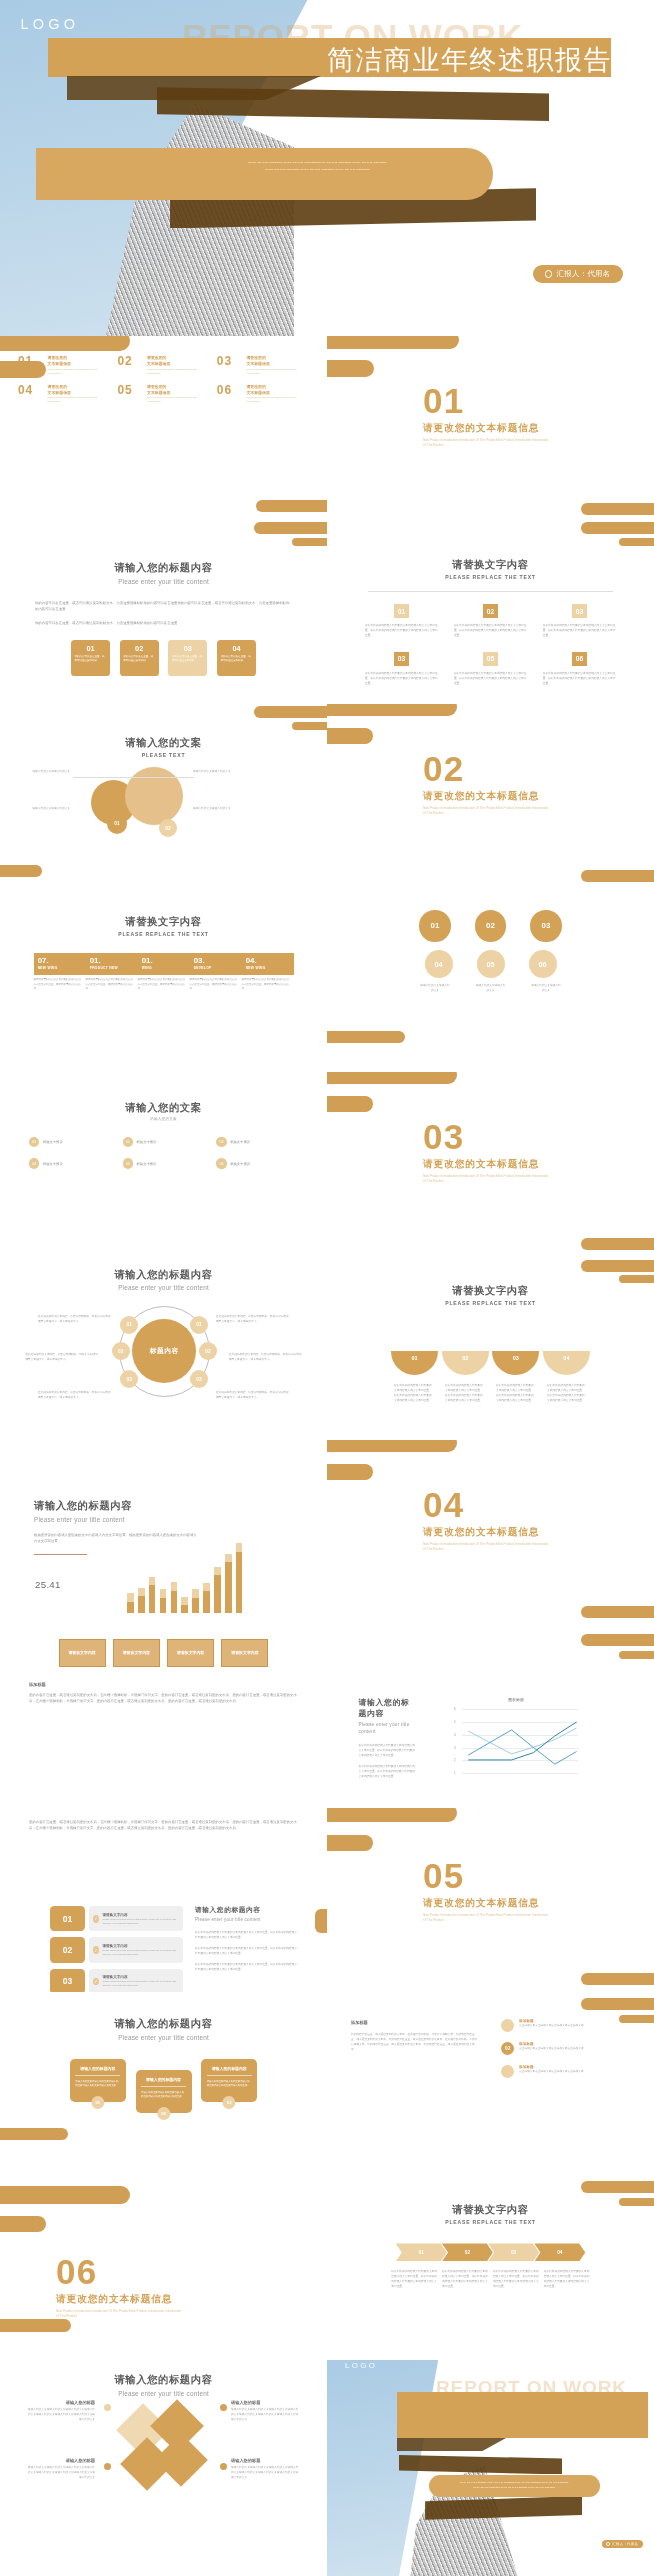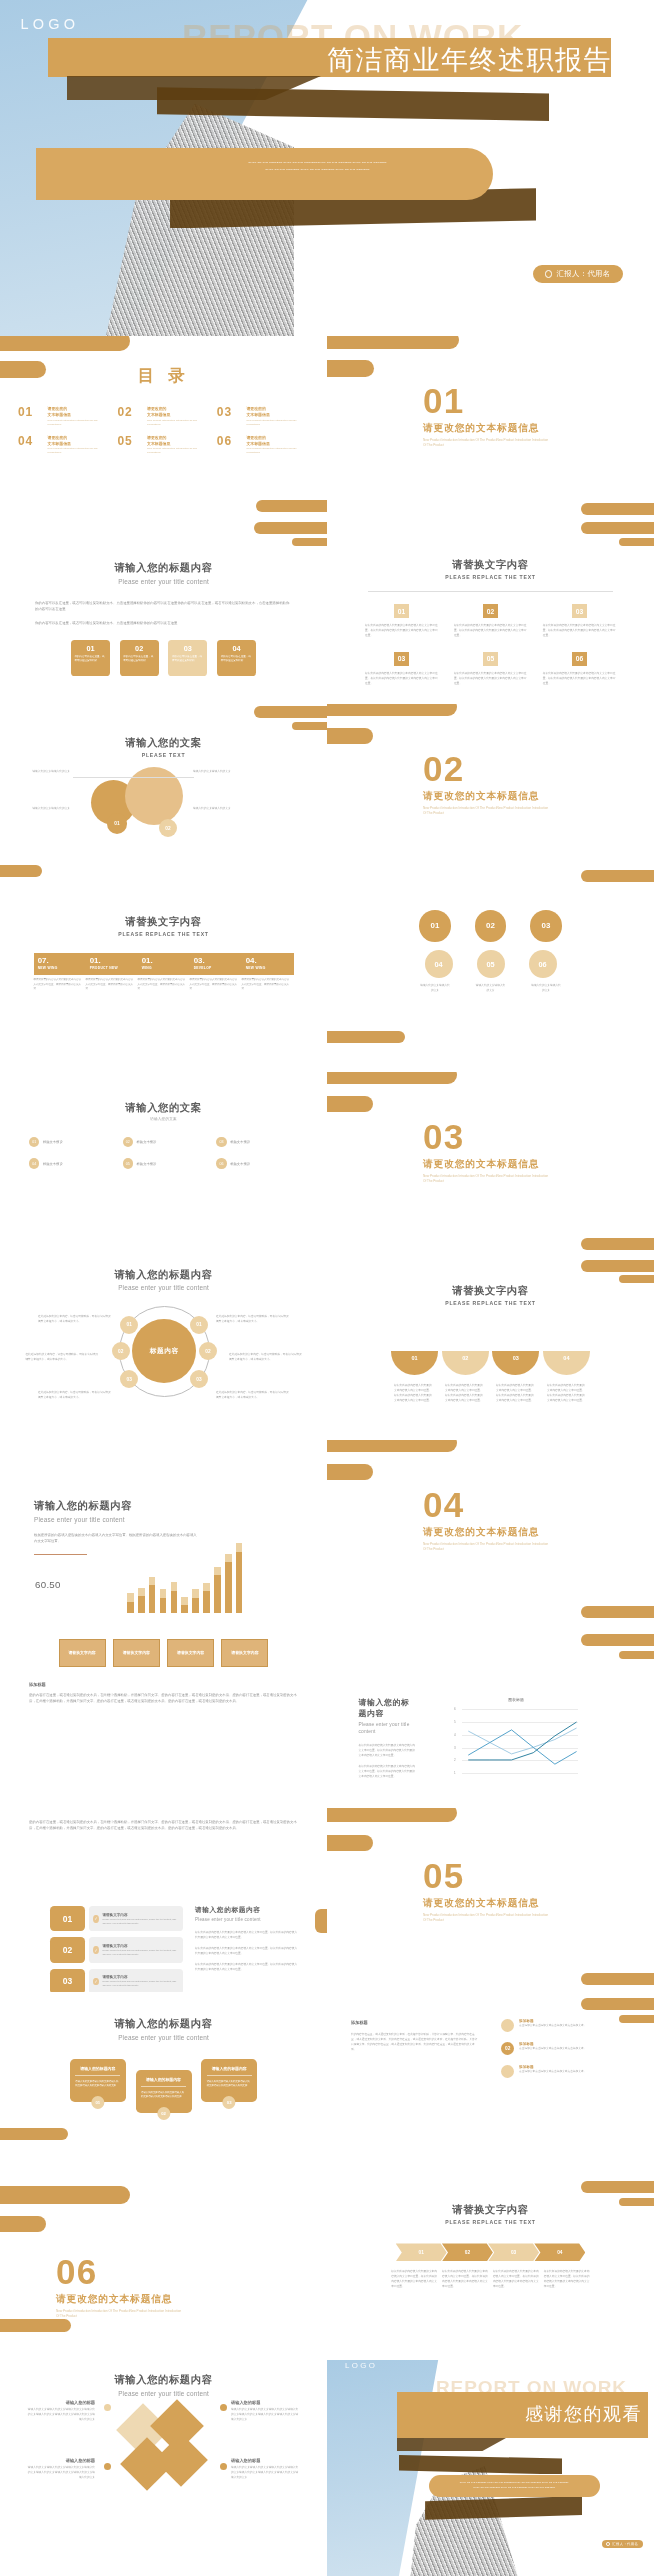--- a/index.html
+++ b/index.html
@@ -182,23 +182,20 @@
 
   <div class="presenter" style="right:31.5px;bottom:53px;height:18px;border-radius:9px;padding:0 12px;gap:4.8px;">
     <div class="ring" style="width:7.3px;height:7.3px;border-width:1px;"></div>
     <span style="font-size:7.3px;">汇报人：代用名</span>
   </div>
 </div>
 
 <div class="slide" style="left:0;top:336px;">
   <div class="acc-tl-1" style="top:-4.8px;width:130px;height:19.4px;"></div>
   <div class="acc-tl-2" style="top:25.4px;width:46px;height:16.4px;"></div>
-  <div class="center" style="margin-top:29px;">
-    <span class="toc-title">目 录</span>
-  </div>
   <div class="toc-grid" style="margin:19.4px 18px 0 18px;">
     <div class="toc-item">
           <div class="toc-num">01</div>
           <div>
             <div class="toc-h" style="white-space:pre-line">请更改您的
 文本标题信息</div>
             <div class="toc-p">New Product Introduction Introduction Of The ProductNew</div>
           </div>
         </div>
     <div class="toc-item">
@@ -506,21 +503,21 @@
   </div>
 </div>
 
 <div class="slide" style="left:0;top:1440px;">
   <div style="position:absolute;left:34px;top:59px;width:164px;">
     <div class="s-title">请输入您的标题内容</div>
     <div class="s-sub" style="margin-top:3px;">Please enter your title content</div>
     <div class="body-txt" style="margin-top:8.5px;">根据您所需的内容填入您想要的文本内容填入内文文字写位置。根据您所需的内容填入您想要的文本内容填入内文文字写位置。</div>
     <div style="width:53px;height:1.2px;background:#c78f6a;margin-top:9.7px;"></div>
   </div>
-  <div class="bignum" style="position:absolute;left:35px;top:139px;">60.50</div>
+  <div class="bignum" style="position:absolute;left:35px;top:139px;">25.41</div>
   <div class="barchart" style="position:absolute;left:127px;bottom:11px;">
     <div class="bar" style="height:28%">
           <div class="cap" style="height:8.5px"></div>
           <div class="stem"></div>
         </div>
     <div class="bar" style="height:36%">
           <div class="cap" style="height:8.5px"></div>
           <div class="stem"></div>
         </div>
     <div class="bar" style="height:52%">
@@ -803,21 +800,20 @@
   <div class="cover-bg"></div>
   <div class="cover-white" style="clip-path:polygon(100% 0,100% 100%,22% 100%,34% 0);"></div>
   <div class="cover-photo" style="left:18%;bottom:0;width:42%;height:62%;clip-path:polygon(18% 100%,96% 100%,72% 18%,40% 30%,22% 62%);"></div>
   <div class="cover-dark1" style="left:22%;top:44%;width:50%;height:9%;"></div>
   <div class="cover-dark2" style="left:30%;top:63%;width:48%;height:11%;"></div>
 
   <div class="logo-txt" style="left:18px;top:1.2px;font-size:7.9px;letter-spacing:2.4px;">LOGO</div>
   <div class="report-en" style="left:109px;top:17px;font-size:19px;">REPORT ON WORK</div>
   <div class="title-band" style="left:70px;top:31.5px;width:251px;height:46px;"></div>
   <div class="title-band-shadow" style="left:70px;top:78px;width:109px;height:13.3px;"></div>
-  <div class="title-cn" style="top:42px;width:315px;font-size:18px;">感谢您的观看</div>
 
   <div class="sub-pill" style="left:102px;top:115px;width:171px;height:22px;border-radius:11px;">
     <div class="inner" style="left:9.7px;top:4.8px;width:151px;">
       <p style="font-size:1.9px;">CLICK ON THE CONTENT CLICK ON THE CONTENTCLICK ON THE CONTENT CLICK ON THE CONTENT</p>
       <p style="font-size:1.9px;">CLICK ON THE CONTENT CLICK ON THE CONTENT CLICK ON THE CONTENT</p>
     </div>
   </div>
 
   <div class="presenter" style="right:11px;bottom:28px;height:8.5px;border-radius:4.2px;padding:0 4.8px;gap:2.4px;">
     <div class="ring" style="width:3.6px;height:3.6px;"></div>

